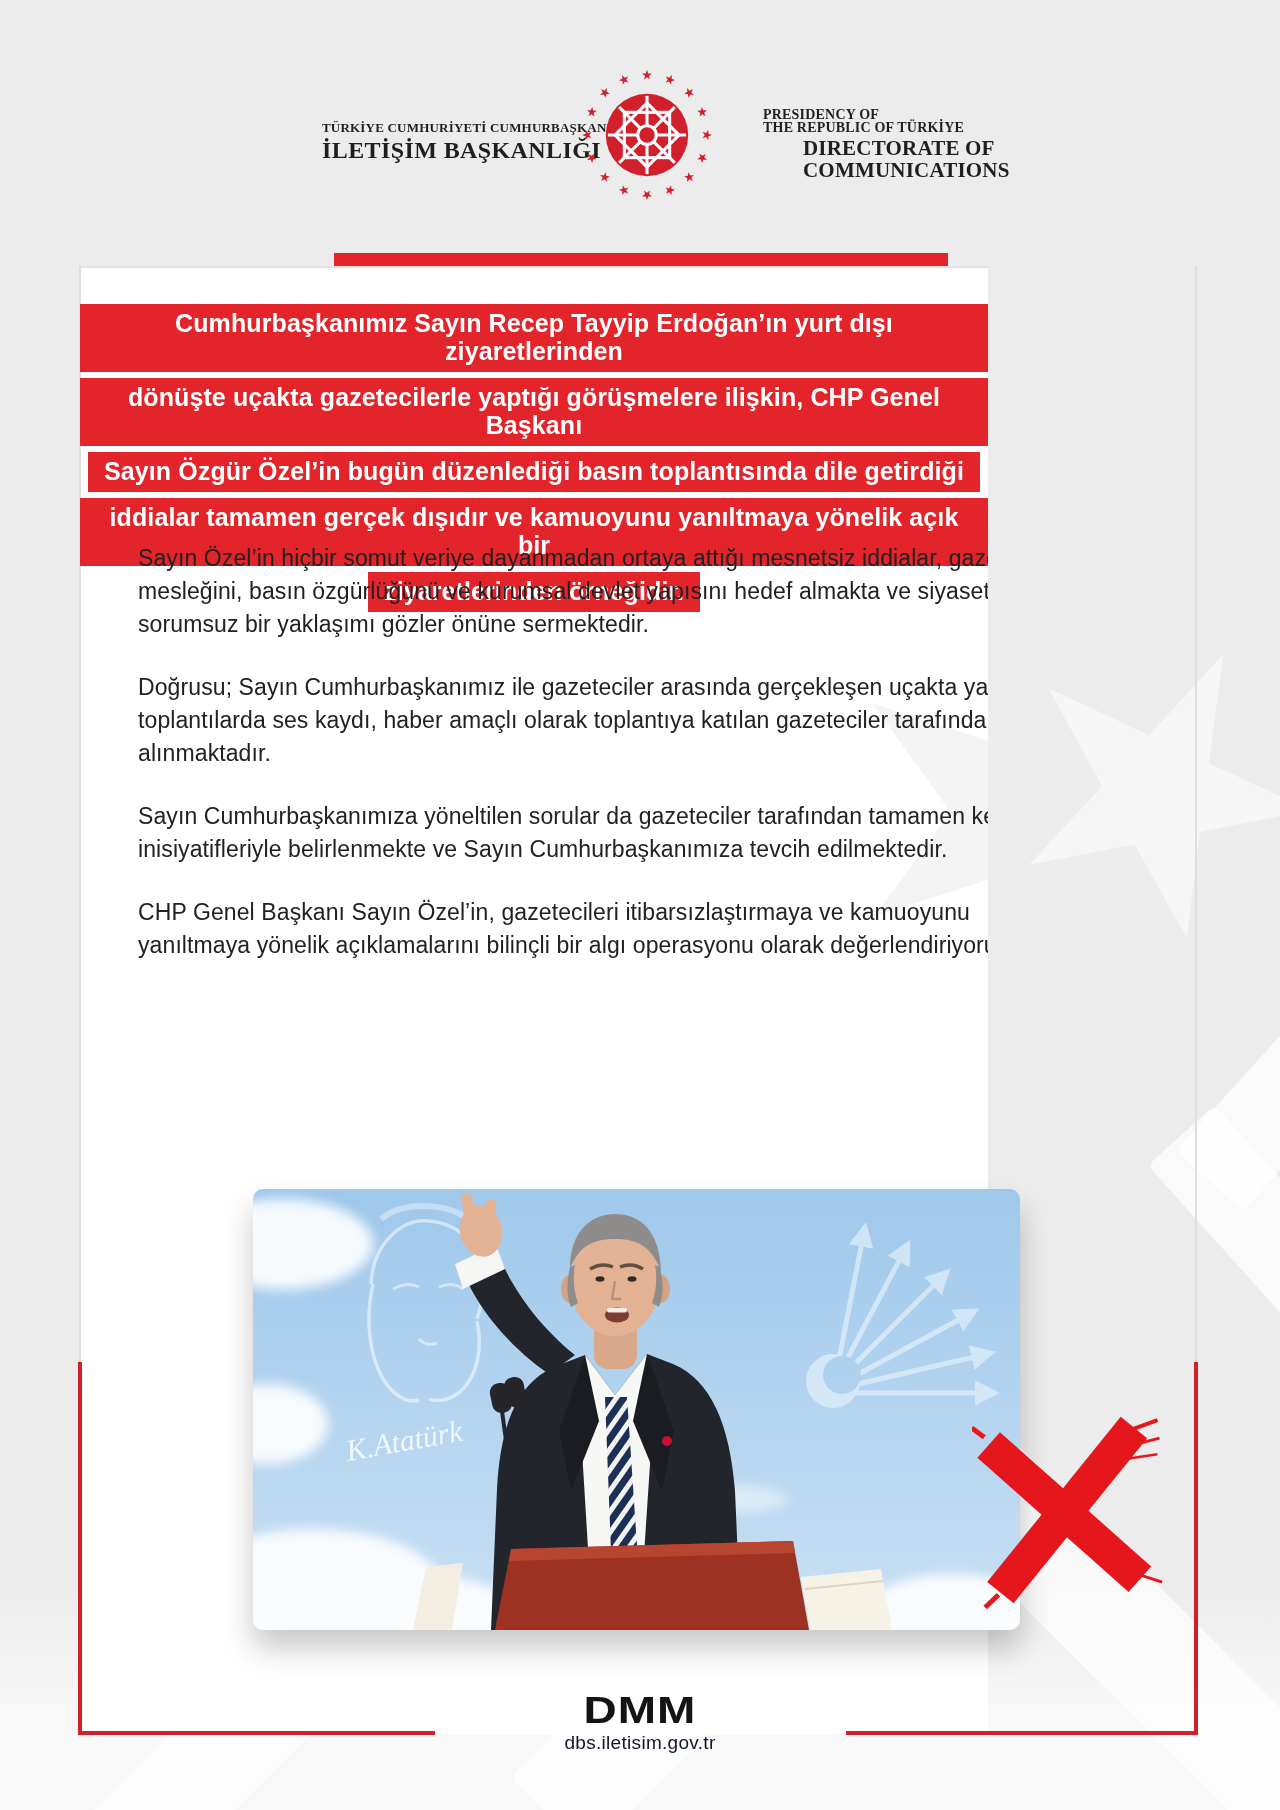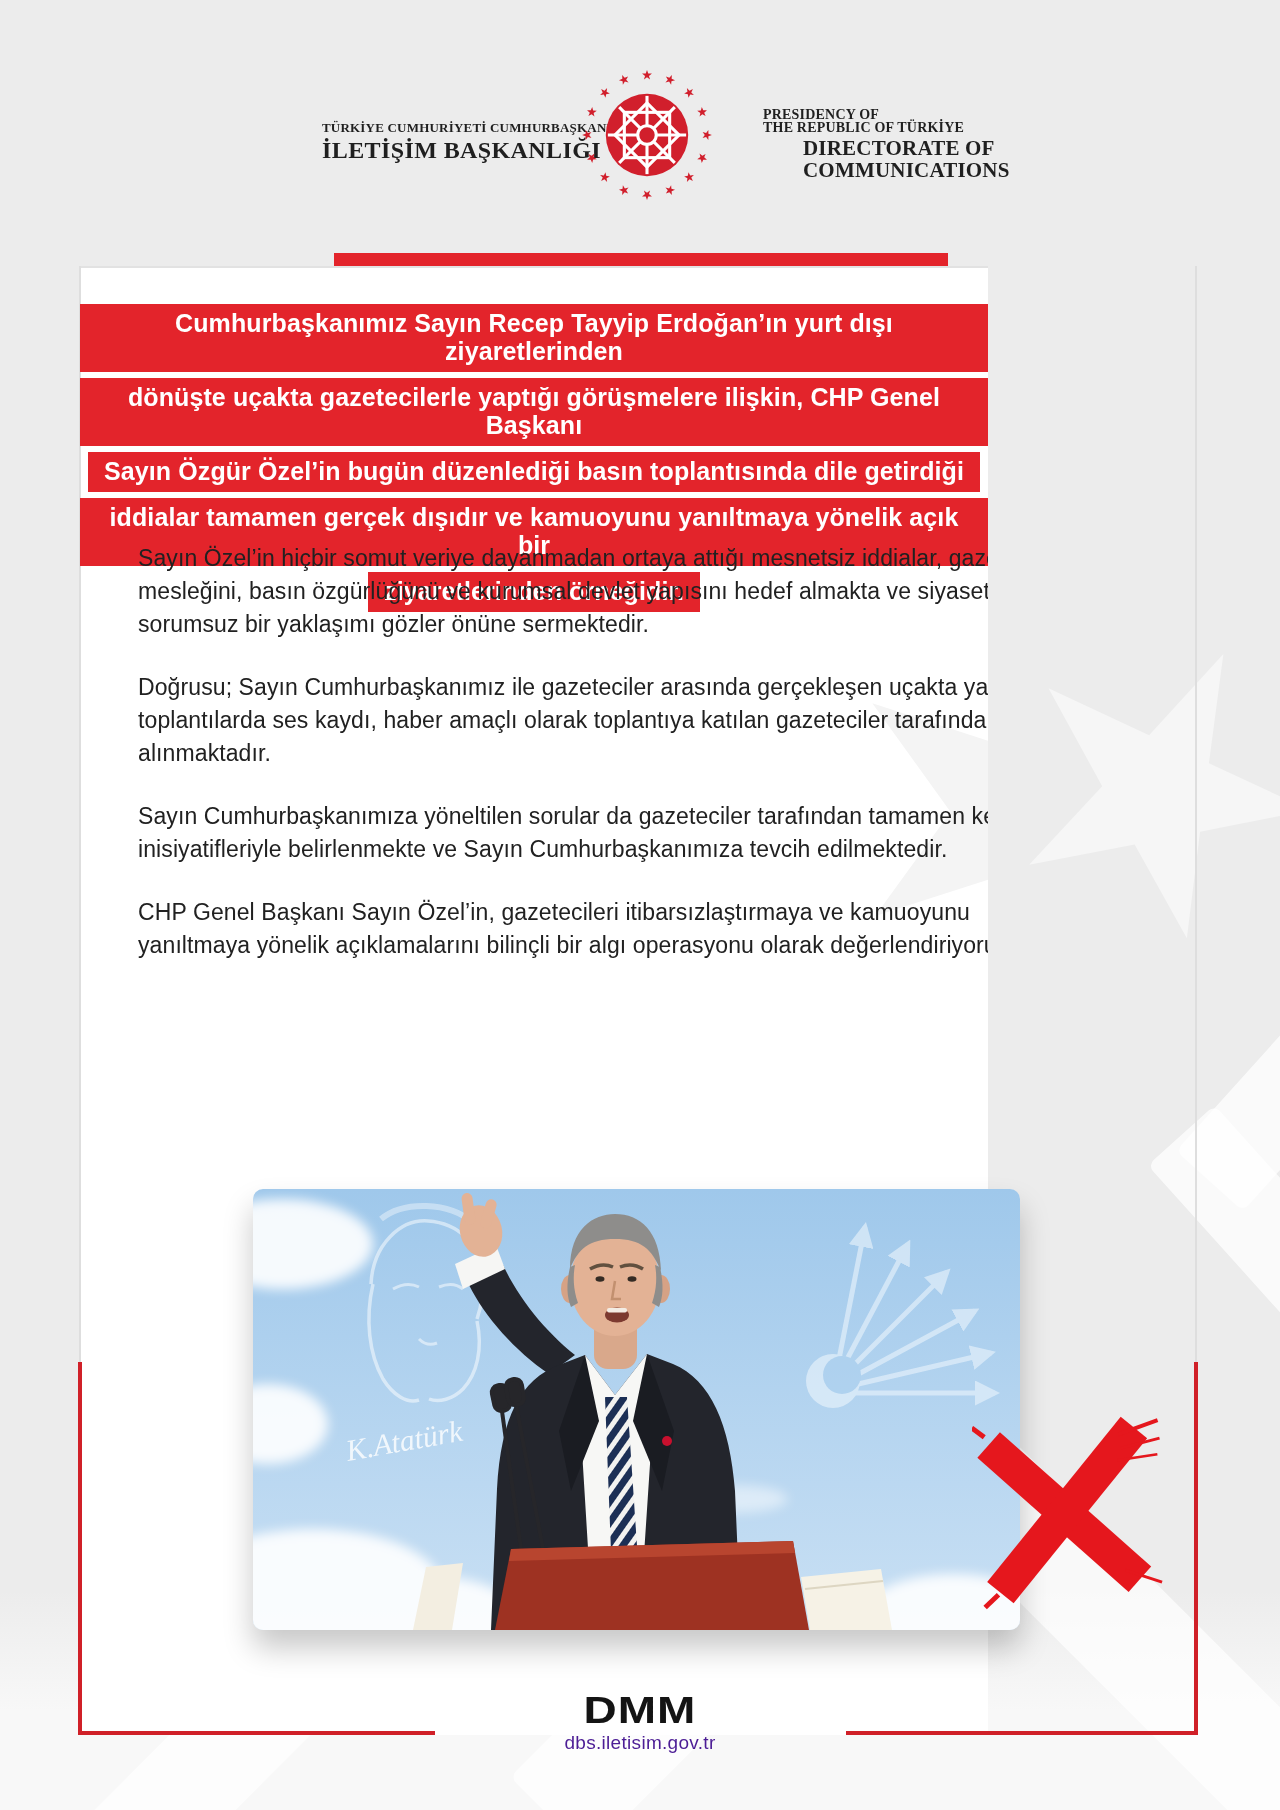--- a/index.html
+++ b/index.html
@@ -56,21 +56,21 @@
          box-shadow:0 18px 30px rgba(0,0,0,.22);z-index:5;}
   .photo svg{display:block;width:100%;height:100%;}
 
   
   .xmark{position:absolute;left:972px;top:1405px;width:192px;height:205px;z-index:6;}
 
   
   .footer{position:absolute;left:0;top:1694px;width:1280px;text-align:center;z-index:8;}
   .dmm{font-size:46px;font-weight:bold;color:#141414;letter-spacing:1px;line-height:40px;
        transform:scaleY(.8);transform-origin:center top;}
-  .siteurl{font-size:19px;color:#4c1d95;margin-top:-2px;letter-spacing:.3px;}
+  .siteurl{font-size:19px;color:#0f172a;margin-top:-2px;letter-spacing:.3px;}
 </style>
 </head>
 <body>
 
 <div class="page">
 
   <div class="bg-shape bg-fade"></div>
   <div class="bg-shape bg-star bgstar1"></div>
   <div class="bg-shape chev chev1"></div>
   <div class="bg-shape chev chev2"></div>

